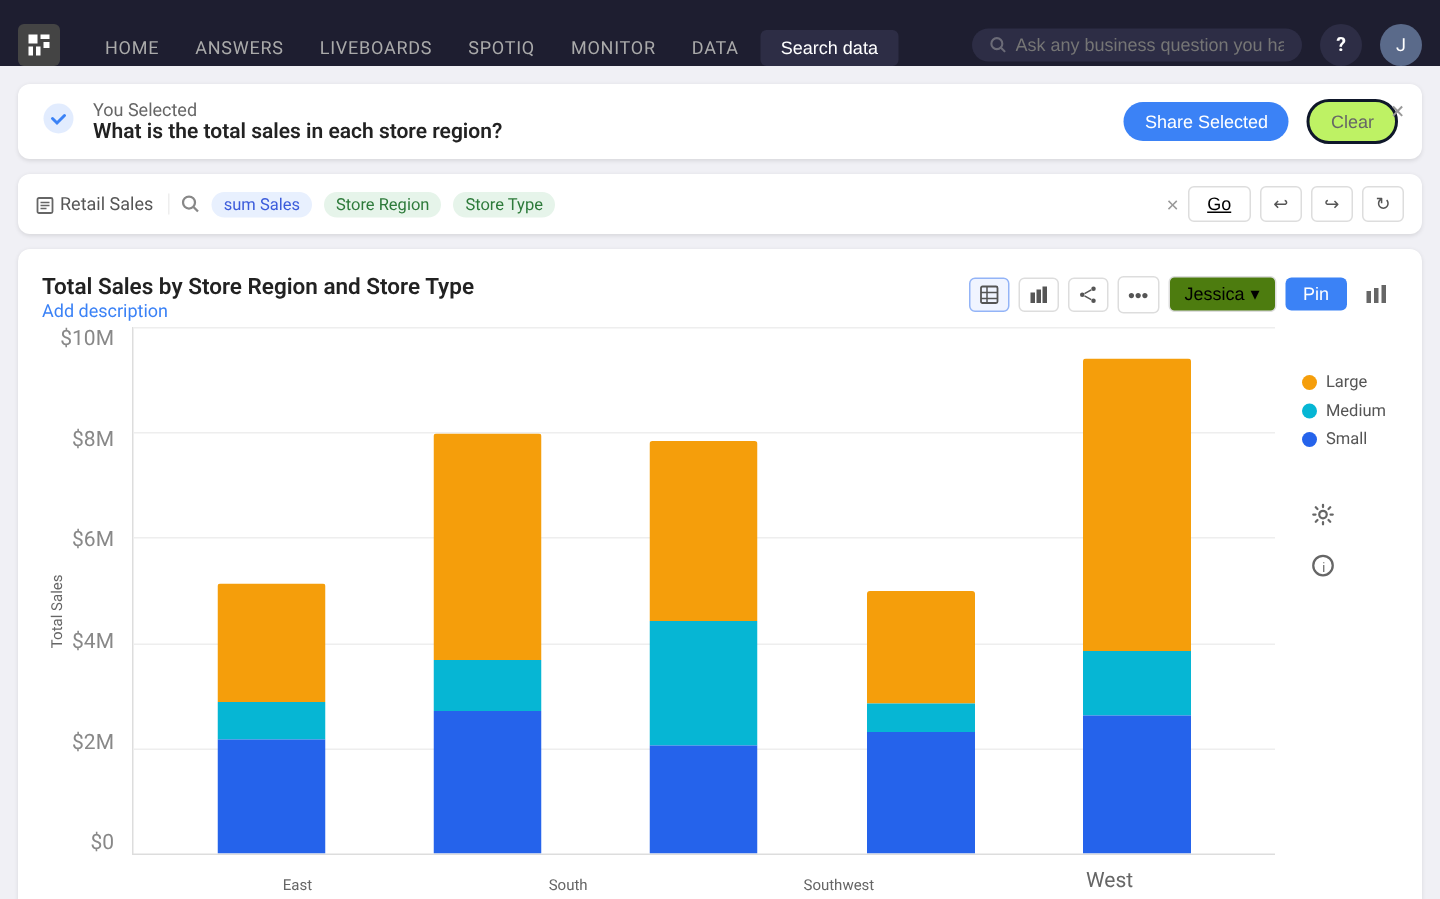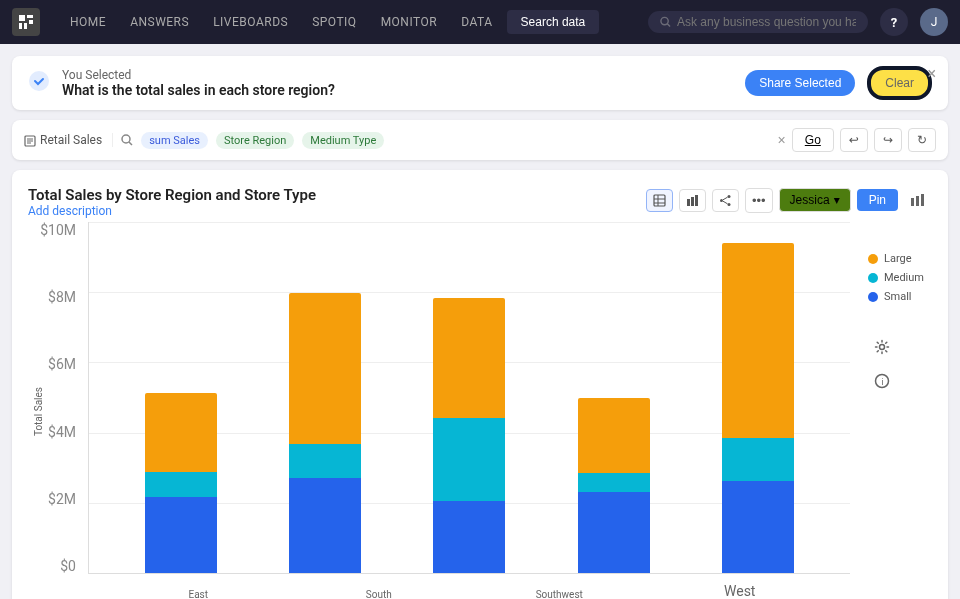--- a/index.html
+++ b/index.html
@@ -2,21 +2,21 @@
 <html><head>
   <meta charset="utf-8">
   <style>
     * { box-sizing: border-box; margin: 0; padding: 0; }
     body { font-family: -apple-system, BlinkMacSystemFont, 'Segoe UI', Roboto, sans-serif; background: #1a1a2e; color: #333; font-size: 13px; }
 
     
     .top-nav {
       background: #1e1e30;
       display: flex;
-      align-items: center;
+      align-items: flex-end;
       height: 44px;
       padding: 0 12px;
       gap: 0;
     }
     .nav-logo {
       color: white;
       font-weight: bold;
       font-size: 18px;
       margin-right: 20px;
       display: flex;
@@ -126,23 +126,23 @@
     .btn-share {
       background: #3b82f6;
       color: white;
       border: none;
       padding: 6px 14px;
       border-radius: 16px;
       font-size: 12px;
       cursor: pointer;
     }
     .btn-clear {
-      background: #fde047;
+      background: #bef264;
       color: #666;
-      border: 4px solid #0f172a;
+      border: 2px solid #0f172a;
       padding: 6px 14px;
       border-radius: 16px;
       font-size: 12px;
       cursor: pointer;
     }
     .close-btn {
       position: absolute;
       right: 12px;
       top: 8px;
       color: #999;
@@ -382,21 +382,21 @@
         <line x1="3" y1="8" x2="7" y2="8" stroke="#666" stroke-width="1"></line>
       </svg>
       <span>Retail Sales</span>
     </div>
     <svg width="12" height="12" viewBox="0 0 12 12" fill="none" style="color:#888">
       <circle cx="5" cy="5" r="4" stroke="#888" stroke-width="1.5"></circle>
       <line x1="8" y1="8" x2="11" y2="11" stroke="#888" stroke-width="1.5"></line>
     </svg>
     <span class="tag">sum Sales</span>
     <span class="tag green">Store Region</span>
-    <span class="tag green">Medium Type</span>
+    <span class="tag green">Store Type</span>
     <div class="search-bar-right">
       <button class="clear-search-btn">×</button>
       <button class="go-btn">Go</button>
       <button class="nav-arrow-btn">↩</button>
       <button class="nav-arrow-btn">↪</button>
       <button class="nav-arrow-btn">↻</button>
     </div>
   </div>
 
   <div class="chart-card">

